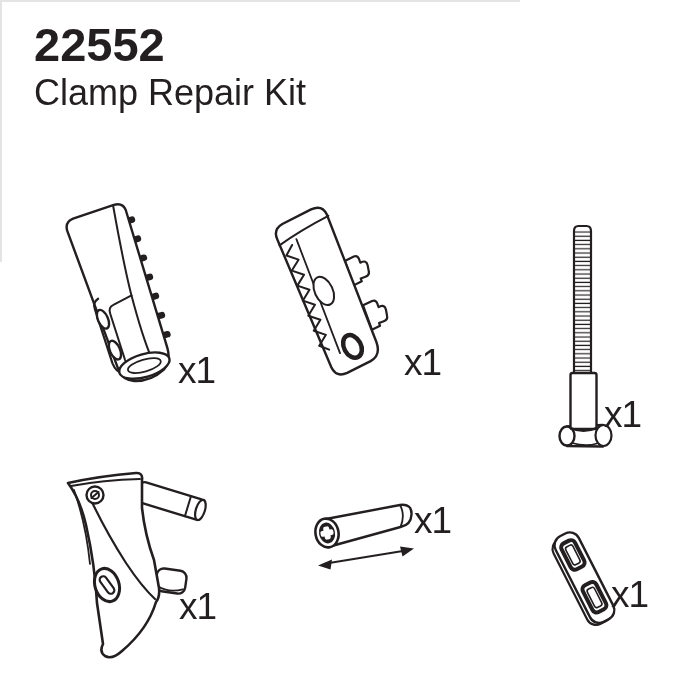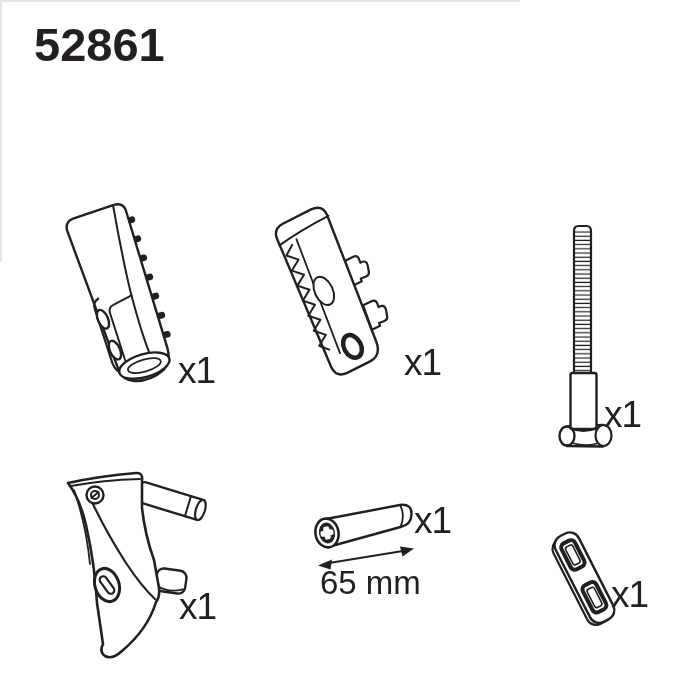--- a/index.html
+++ b/index.html
@@ -23,21 +23,22 @@
 </style>
 </head>
 <body>
 
 <div class="canvas">
 
   <div class="scanline top"></div>
   <div class="scanline left"></div>
 
   <div class="hdr">
-    <div class="code">52861</div>
+    <div class="code">22552</div>
+    <div class="name">Clamp Repair Kit</div>
   </div>
 
   <figure class="part" id="p1">
     <svg width="150" height="200" viewBox="0 0 150 200">
       <g transform="translate(8,0) rotate(-16 60 95)" fill="#fff" stroke="#231f20" stroke-width="2.4" stroke-linejoin="round" stroke-linecap="round">
         <rect x="90.5" y="16" width="11" height="6.5" rx="3" fill="#231f20" stroke="none"></rect>
         <rect x="91" y="36" width="11" height="6.5" rx="3" fill="#231f20" stroke="none"></rect>
         <rect x="91.5" y="56" width="11" height="6.5" rx="3" fill="#231f20" stroke="none"></rect>
         <rect x="92" y="76" width="11" height="6.5" rx="3" fill="#231f20" stroke="none"></rect>
         <rect x="92.5" y="96" width="11" height="6.5" rx="3" fill="#231f20" stroke="none"></rect>
@@ -137,21 +138,20 @@
   </figure>
   <figure class="part" id="dim-arrow">
     <svg width="100" height="28" viewBox="0 0 100 28">
       <g stroke="#231f20" fill="#231f20" stroke-linecap="round">
         <line x1="10" y1="20.6" x2="90" y2="7.4" stroke-width="2"></line>
         <path d="M2 22.5 L16 16.5 L14.5 26.5 Z" stroke="none"></path>
         <path d="M98 5.5 L84 3.5 L86.5 13.5 Z" stroke="none"></path>
       </g>
     </svg>
   </figure>
-  <span class="dim-label">65 mm</span>
   <span class="qty" id="q5">x1</span>
 
   <figure class="part" id="p6">
     <svg width="72" height="102" viewBox="0 0 72 102">
       <g transform="rotate(-27 36 51)" fill="#fff" stroke="#231f20" stroke-linejoin="round" stroke-linecap="round">
         <rect x="20.5" y="4.5" width="26" height="94" rx="10" stroke-width="2.2"></rect>
         <rect x="24" y="2" width="26" height="96" rx="10" stroke-width="2.4"></rect>
         <rect x="29.5" y="10" width="15" height="29" rx="4.5" stroke-width="4"></rect>
         <rect x="33" y="14.5" width="8" height="20" rx="2.5" fill="none" stroke-width="1.6"></rect>
         <rect x="29.5" y="57" width="15" height="30" rx="4.5" stroke-width="4"></rect>

